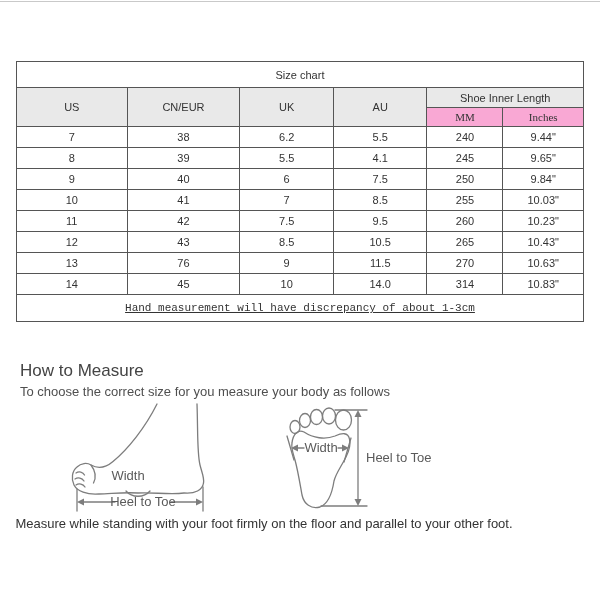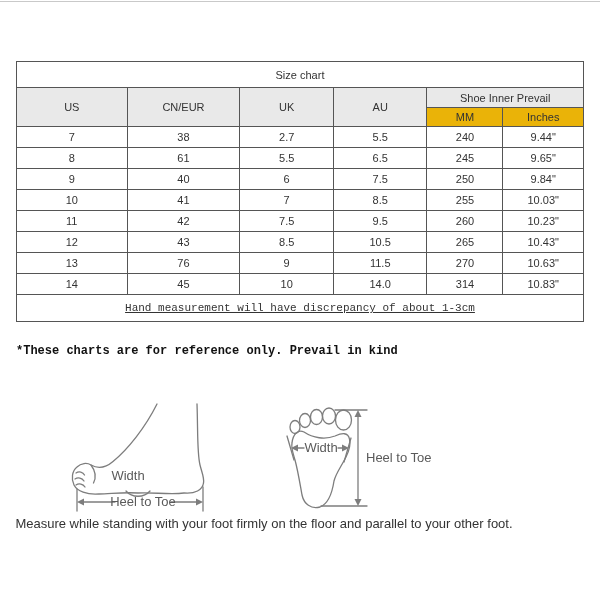--- a/index.html
+++ b/index.html
@@ -15,21 +15,21 @@
   table.size-table th,table.size-table td{
     border:1px solid #555555;text-align:center;vertical-align:middle;padding:0;
     color:#333333;font-size:11px;font-weight:normal;
   }
   .col-us{width:19.5%}.col-cn{width:19.9%}.col-uk{width:16.5%}
   .col-au{width:16.5%}.col-mm{width:13.4%}.col-in{width:14.2%}
   td.title-cell{height:25px;font-size:13.5px;font-weight:bold;color:#111111;background:#ffffff;}
   tr.header-row-1{height:20px;}
   tr.header-row-2{height:19px;}
   th.main-header{background:#e9e9e9;font-size:12px;font-weight:bold;color:#222222;}
-  th.sub-header{background:#eab308;font-size:10px;font-weight:normal;color:#333333;}
+  th.sub-header{background:#f9a8d4;font-size:10px;font-weight:normal;color:#333333;font-family:Liberation Serif, serif;}
   tr.body-row{height:21px;}
   td.footnote-cell{
     height:26px;font-family:"Liberation Mono","DejaVu Sans Mono",monospace;
     font-weight:bold;font-size:12px;color:#111111;letter-spacing:0px;text-decoration:underline;
   }
 
   
   .reference-note{
     position:absolute;left:16px;top:344px;
     font-family:"Liberation Mono","DejaVu Sans Mono",monospace;
@@ -68,40 +68,40 @@
       </colgroup>
       <tbody>
         <tr>
           <td class="title-cell" colspan="6">Size chart</td>
         </tr>
         <tr class="header-row-1">
           <th class="main-header" rowspan="2">US</th>
           <th class="main-header" rowspan="2">CN/EUR</th>
           <th class="main-header" rowspan="2">UK</th>
           <th class="main-header" rowspan="2">AU</th>
-          <th class="main-header" colspan="2">Shoe Inner Prevail</th>
+          <th class="main-header" colspan="2">Shoe Inner Length</th>
         </tr>
         <tr class="header-row-2">
           <th class="sub-header">MM</th>
           <th class="sub-header">Inches</th>
         </tr>
 
         <tr class="body-row">
           <td>7</td>
           <td>38</td>
-          <td>2.7</td>
+          <td>6.2</td>
           <td>5.5</td>
           <td>240</td>
           <td>9.44"</td>
         </tr>
         <tr class="body-row">
           <td>8</td>
-          <td>61</td>
+          <td>39</td>
           <td>5.5</td>
-          <td>6.5</td>
+          <td>4.1</td>
           <td>245</td>
           <td>9.65"</td>
         </tr>
         <tr class="body-row">
           <td>9</td>
           <td>40</td>
           <td>6</td>
           <td>7.5</td>
           <td>250</td>
           <td>9.84"</td>
@@ -147,22 +147,23 @@
           <td>10.83"</td>
         </tr>
 
         <tr>
           <td class="footnote-cell" colspan="6">Hand measurement will have discrepancy of about 1-3cm</td>
         </tr>
       </tbody>
     </table>
   </div>
 
-  <div class="reference-note">*These charts are for reference only. Prevail in kind</div>
-
+
+  <div class="htm-heading">How to Measure</div>
+  <div class="htm-intro">To choose the correct size for you measure your body as follows</div>
 
   <svg class="diagram-left" width="175" height="118" viewBox="0 0 175 118">
 
     <path class="ln" d="M127,3 C128,30 127,52 130,64 C132,72 134.5,77 133.5,82 C132.5,89 125,93 114,92 C100,94 82,91 68,92 C52,91 40,93 29,93 C17,94 7,90 4,84 C1,78 2,70 7,66 C11,62 17,61.5 21,64 C28,68 36,66.5 43,60.5 C58,48 75,27 87,3"></path>
     <path class="ln" d="M21,64 C25.5,70 26.5,76 23.5,82"></path>
     <path class="ln" d="M6,72 C9,70 13,71 14.5,74"></path>
     <path class="ln" d="M5,78 C8,76 12,77 14,80"></path>
     <path class="ln" d="M6,84 C9,82 13,83 15,86"></path>
     <path class="ln" d="M56,90 C62,97 74,97 80,90"></path>
     <text class="dlabel" x="58" y="79" text-anchor="middle">Width</text>

